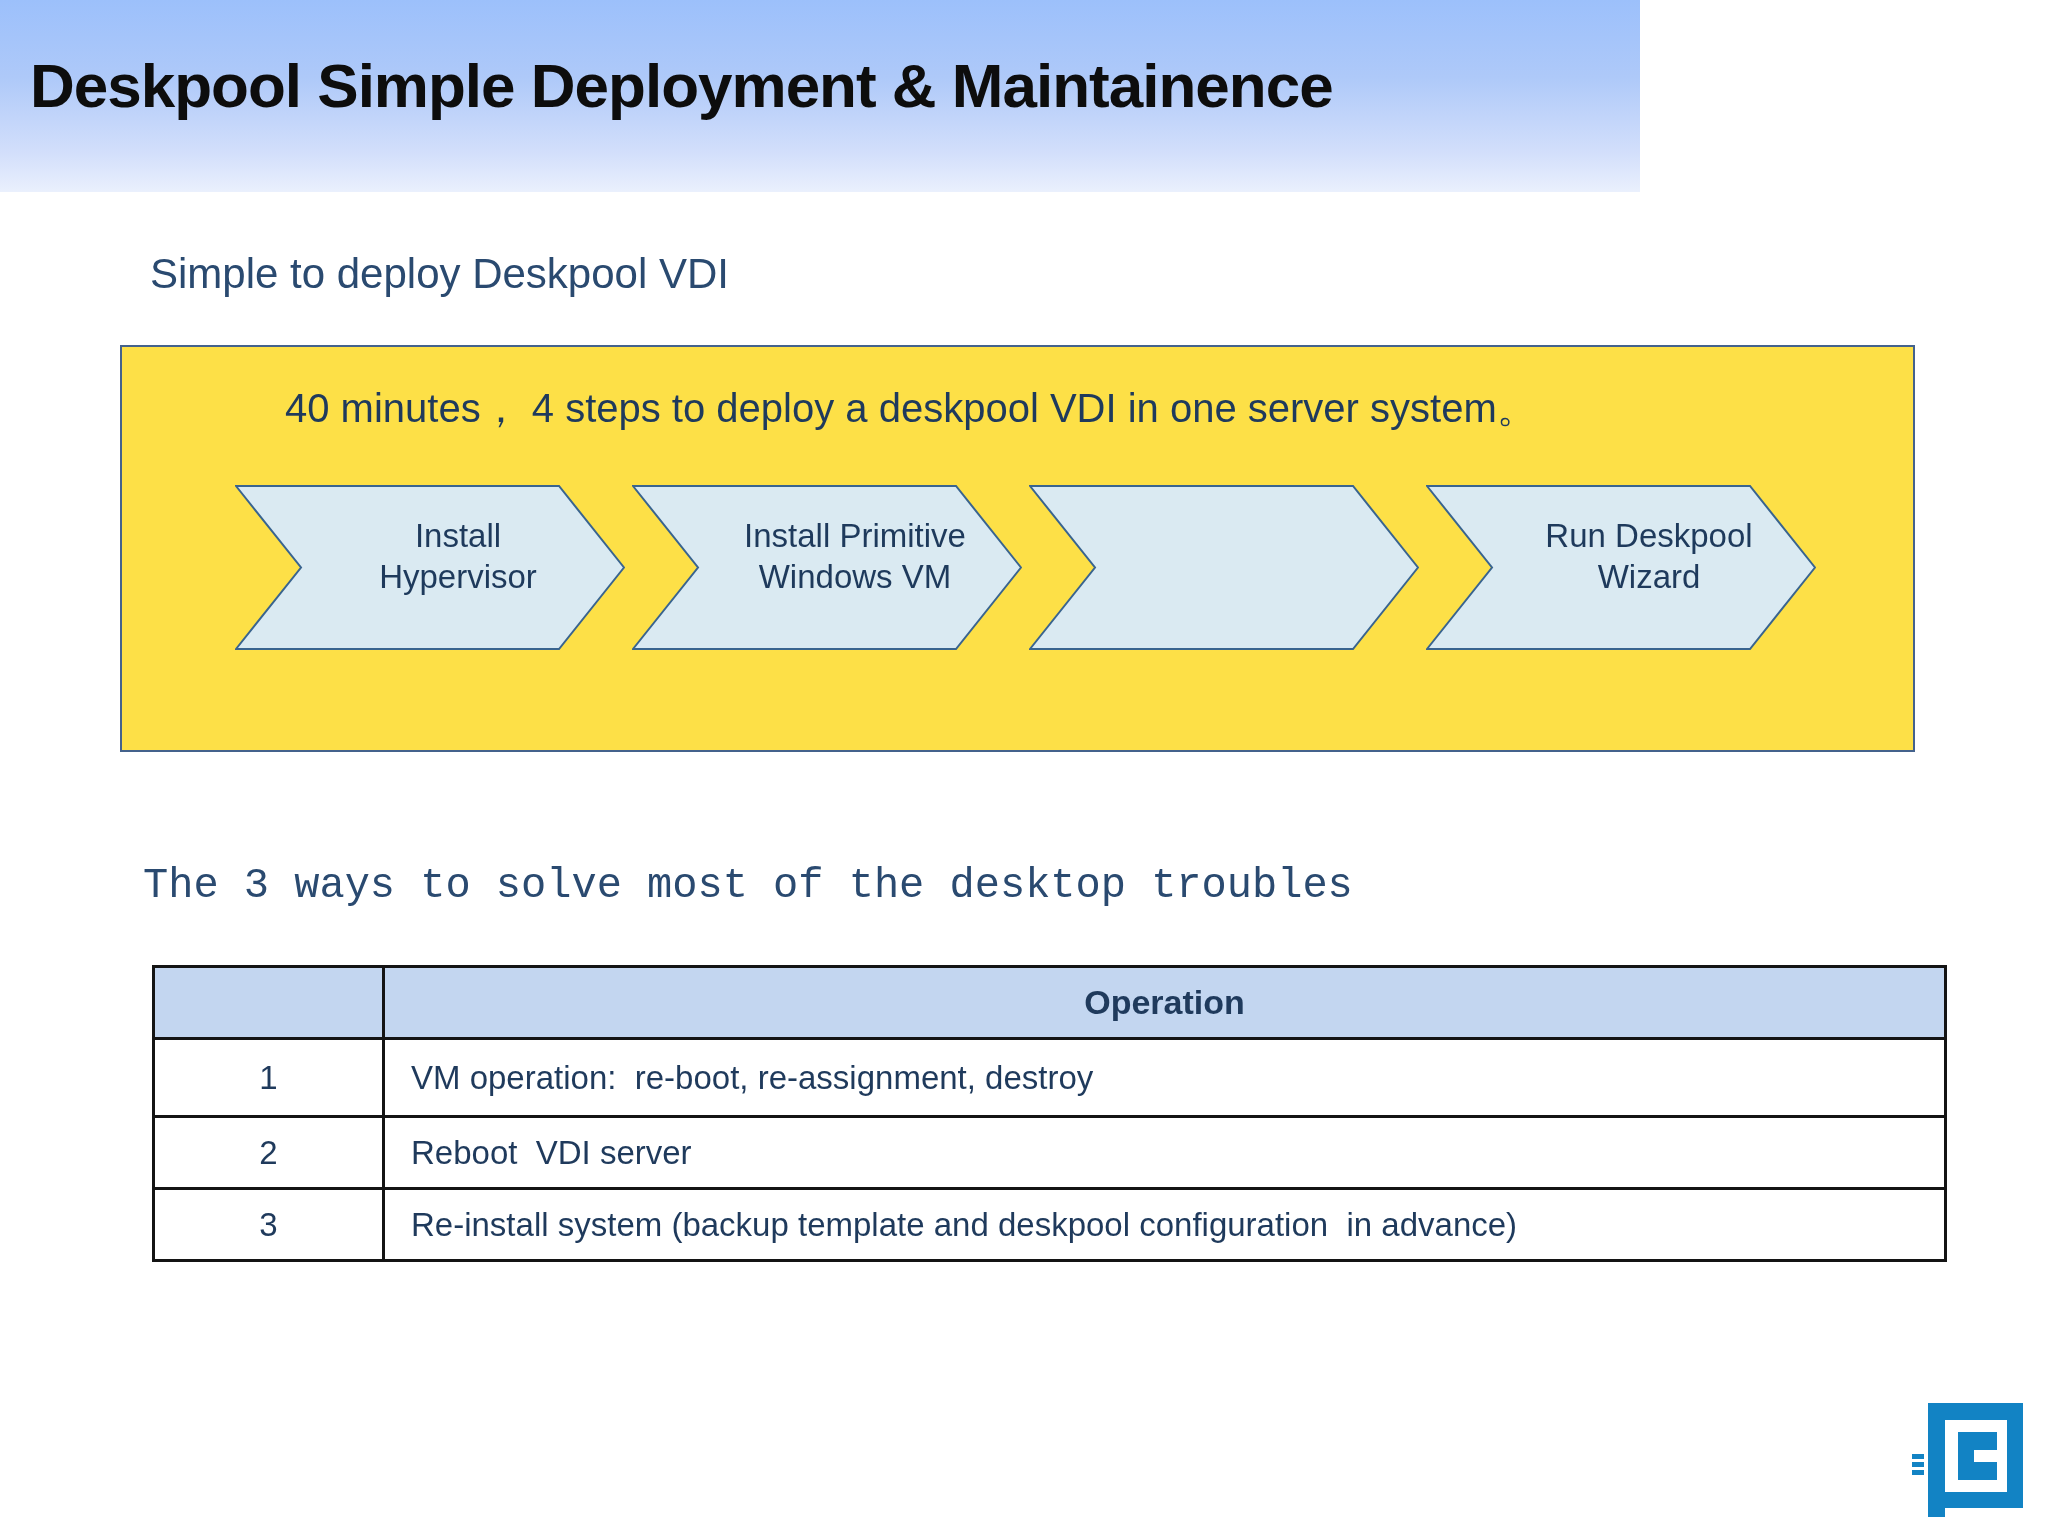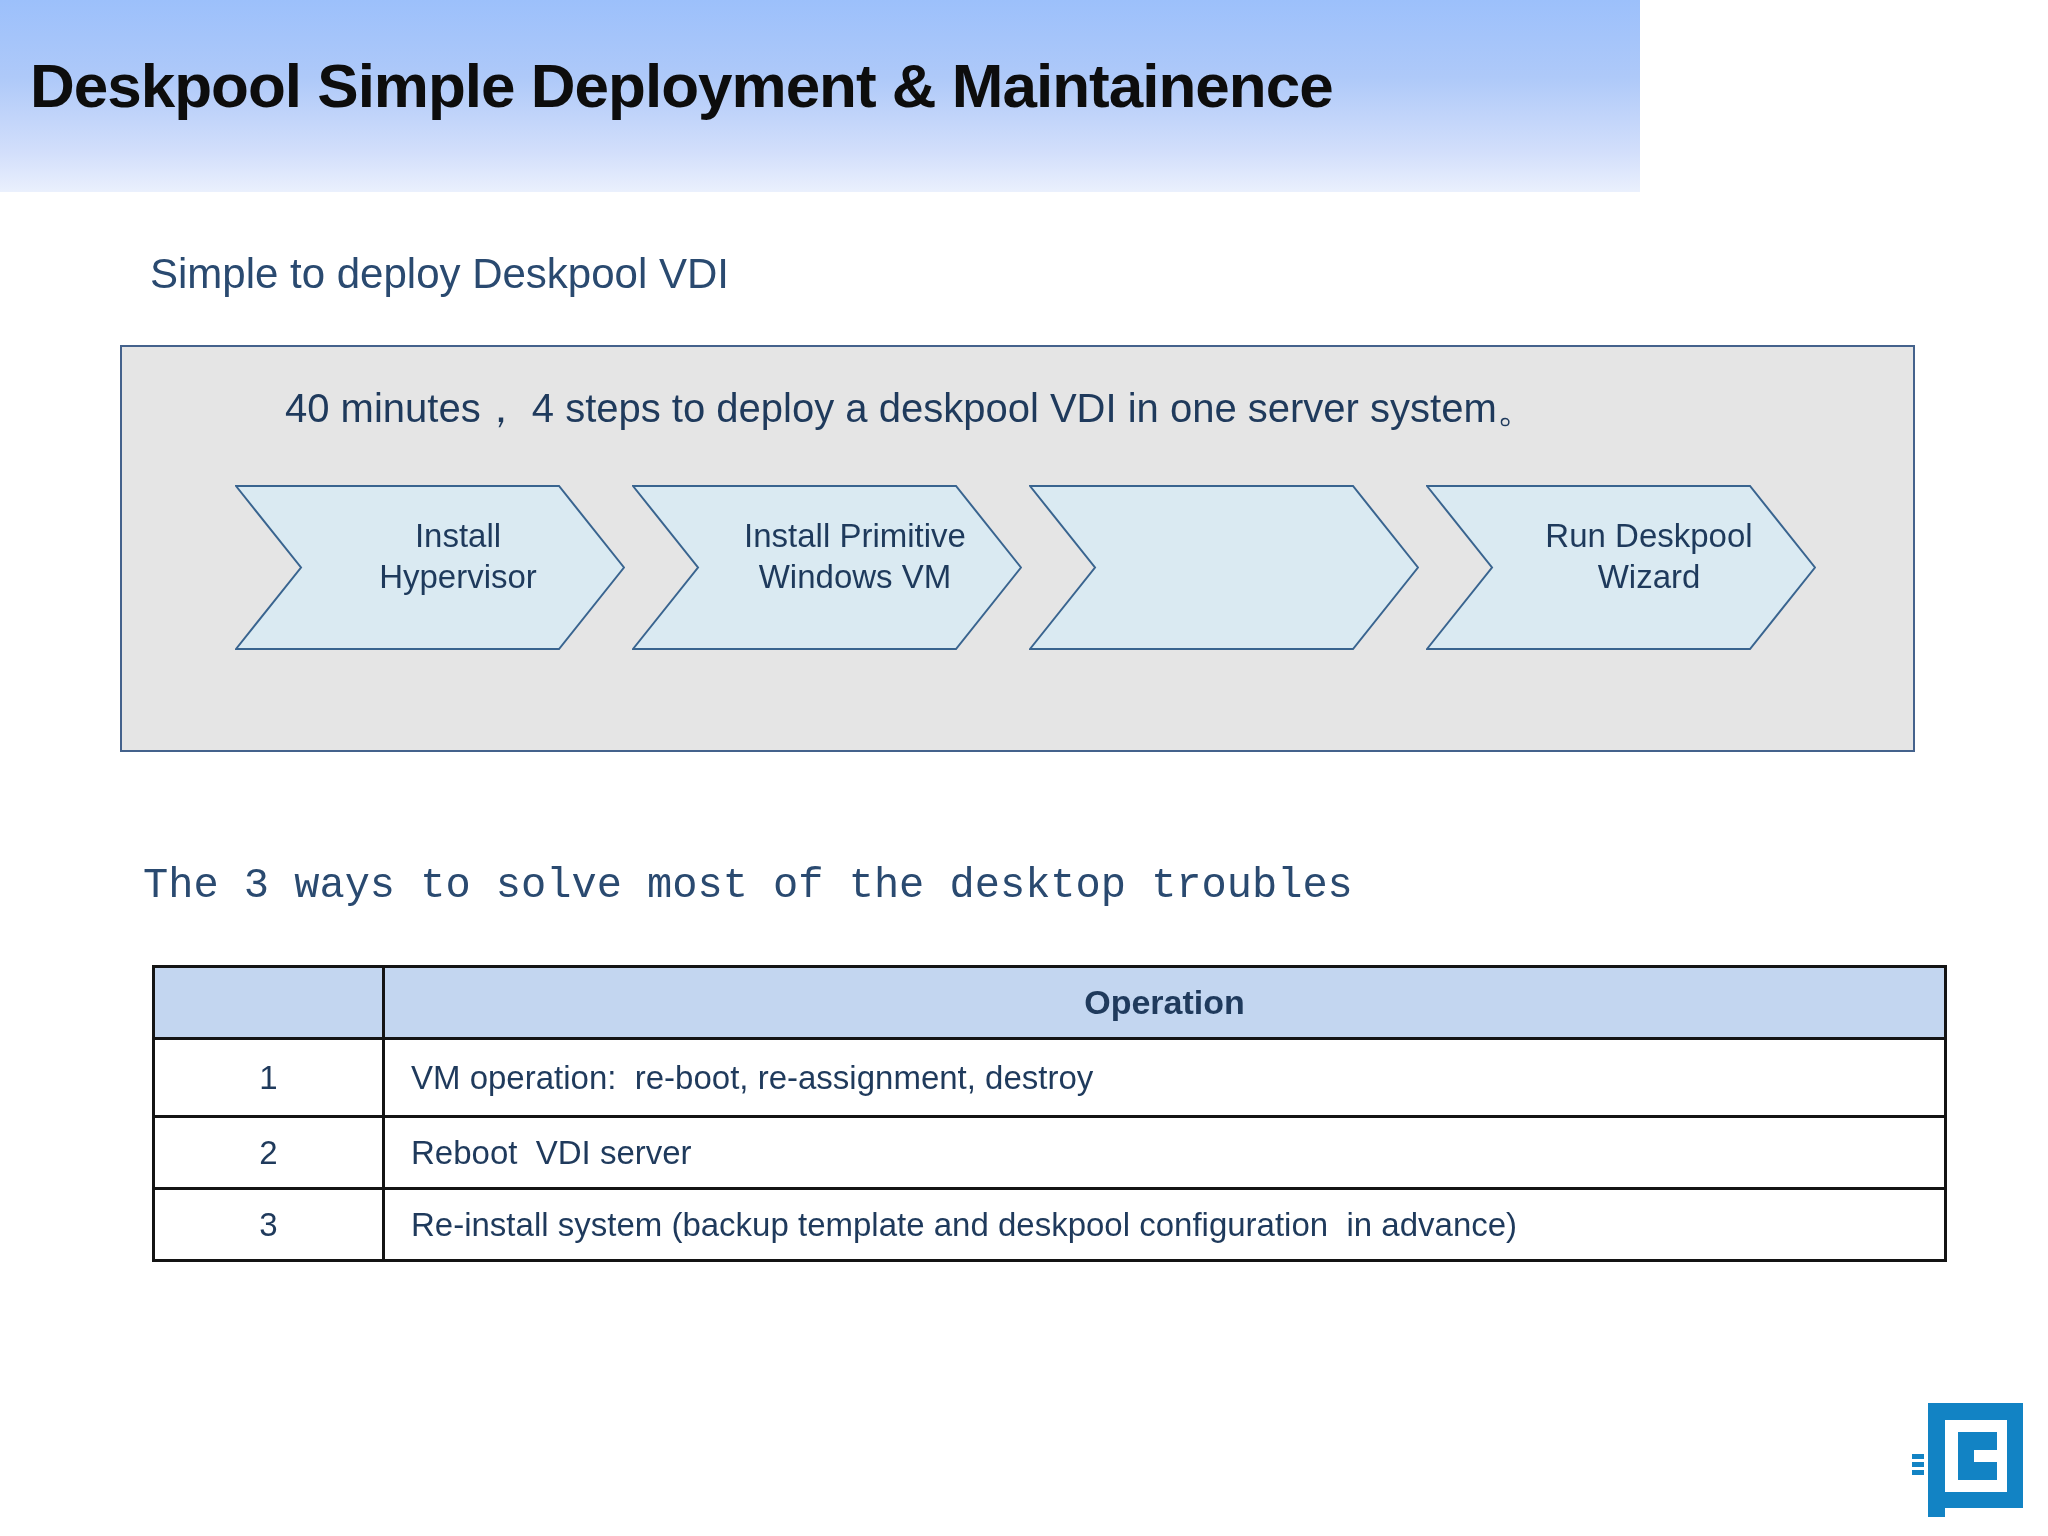--- a/index.html
+++ b/index.html
@@ -18,21 +18,21 @@
   }
   
   .sec-heading{
     position:absolute;color:#2a4a70;font-size:42px;font-weight:400;
   }
   .sec1-heading{left:123px;top:250px;margin-left:27px;}
   .sec2-heading{left:143px;top:862px;font-family:Liberation Mono, monospace;}
   
   .flow-box{
     position:absolute;left:120px;top:345px;width:1795px;height:407px;
-    border:2px solid #44628c;background:#e5e5e5;box-sizing:border-box;
+    border:2px solid #44628c;background:#fde047;box-sizing:border-box;
   }
   .flow-caption{
     position:absolute;left:163px;top:34px;
     font-size:40px;color:#1f3a5c;
   }
   .chevron-row{position:absolute;left:113px;top:138px;width:1600px;height:165px;}
   .chevron{position:absolute;top:0;width:390px;height:165px;}
   .chevron:nth-child(1){left:0;}
   .chevron:nth-child(2){left:397px;}
   .chevron:nth-child(3){left:794px;}

